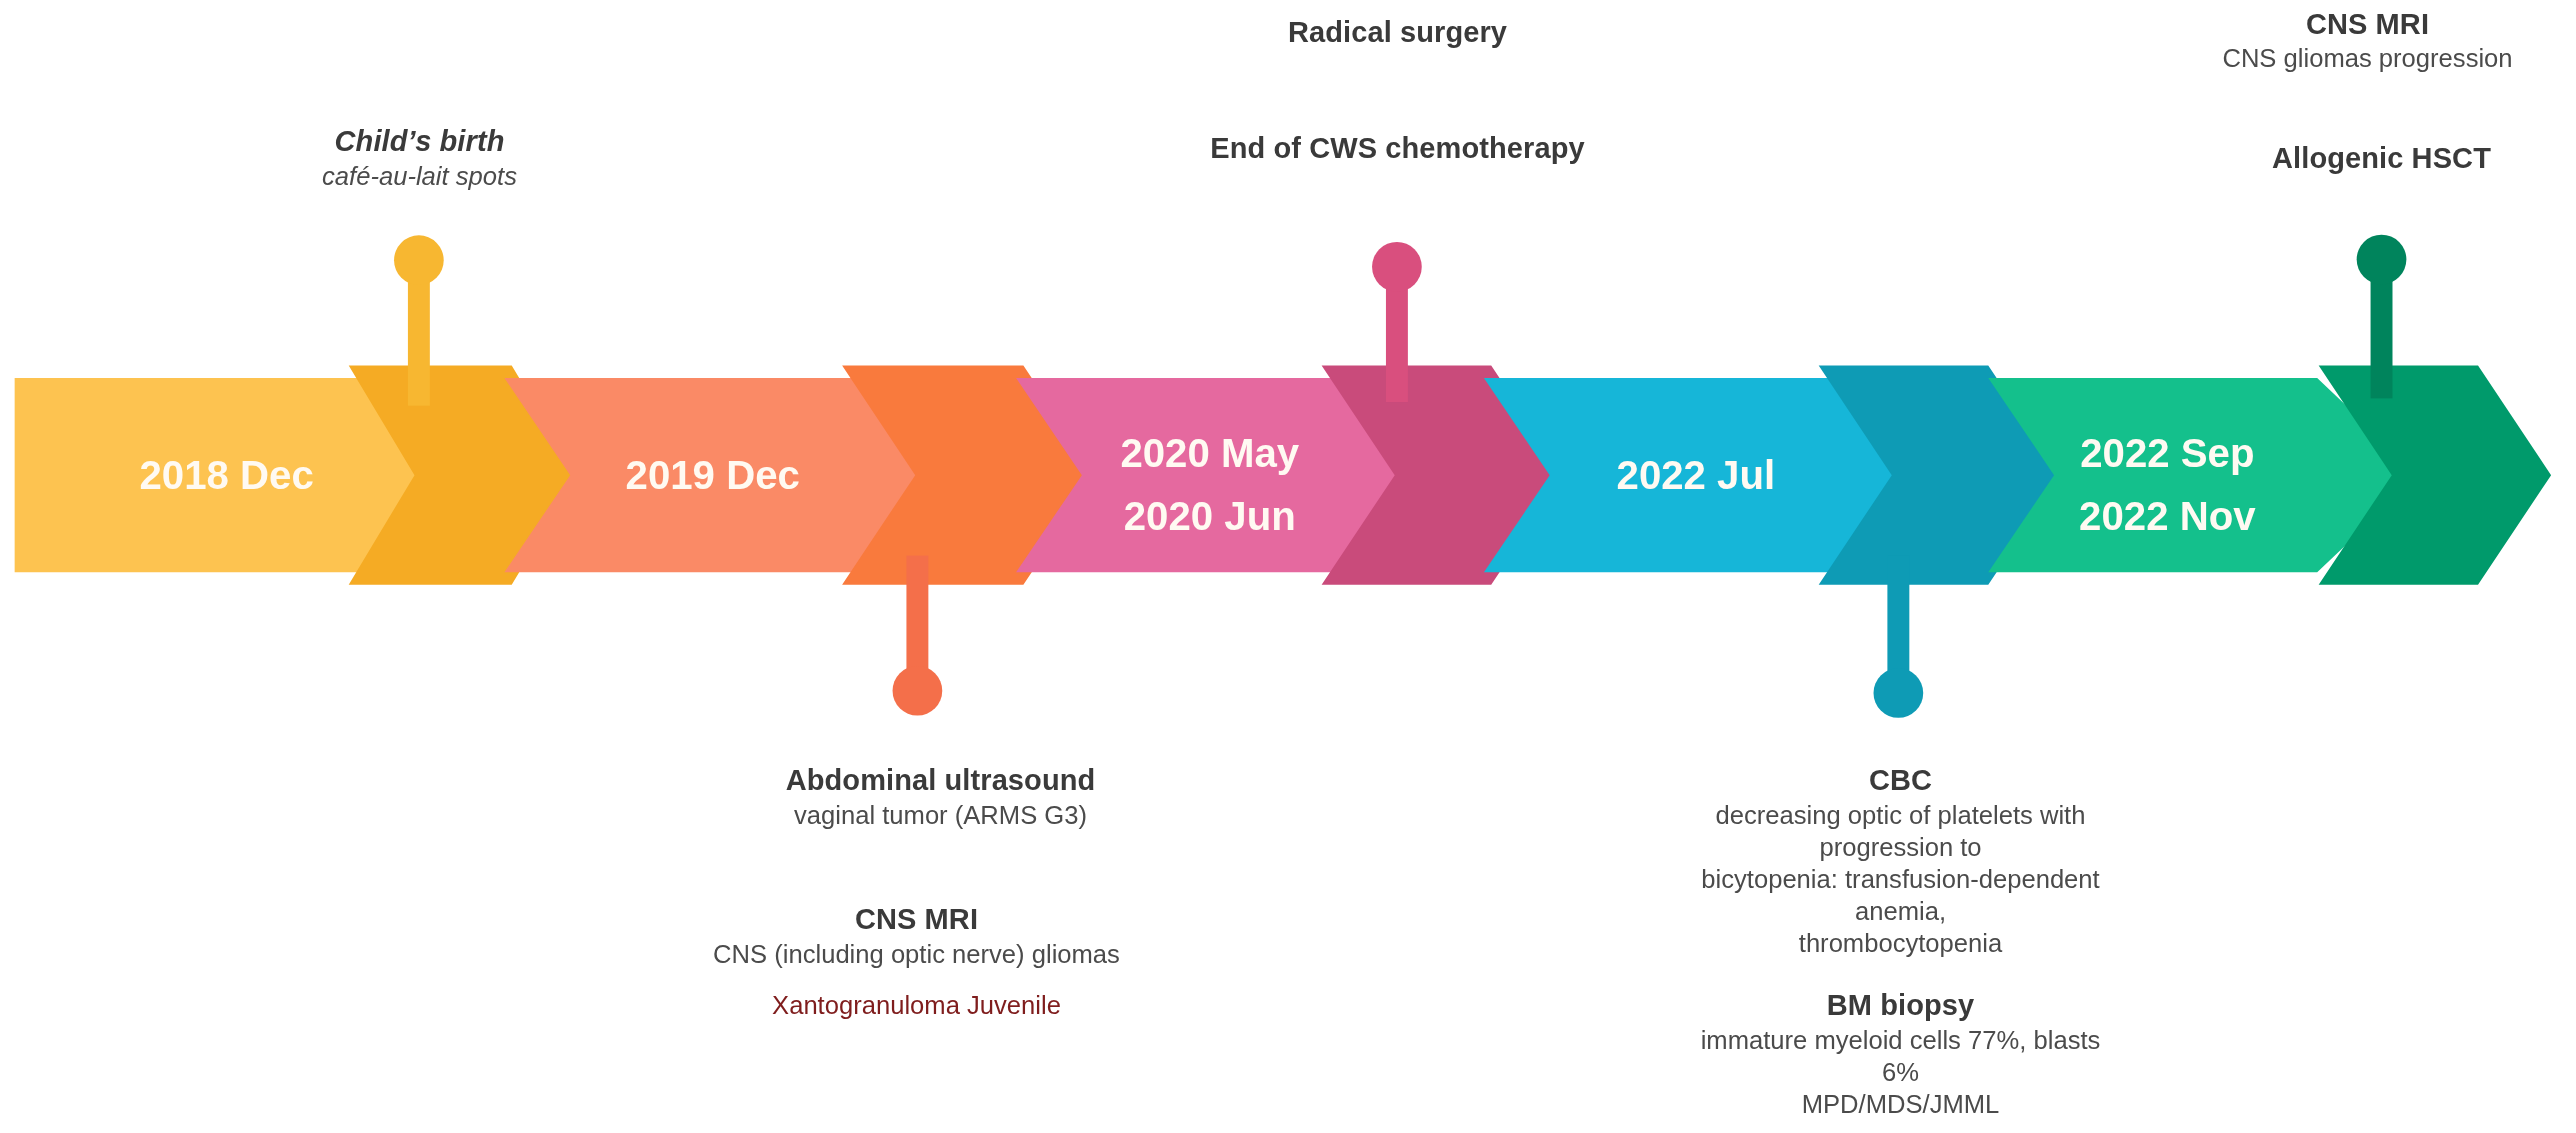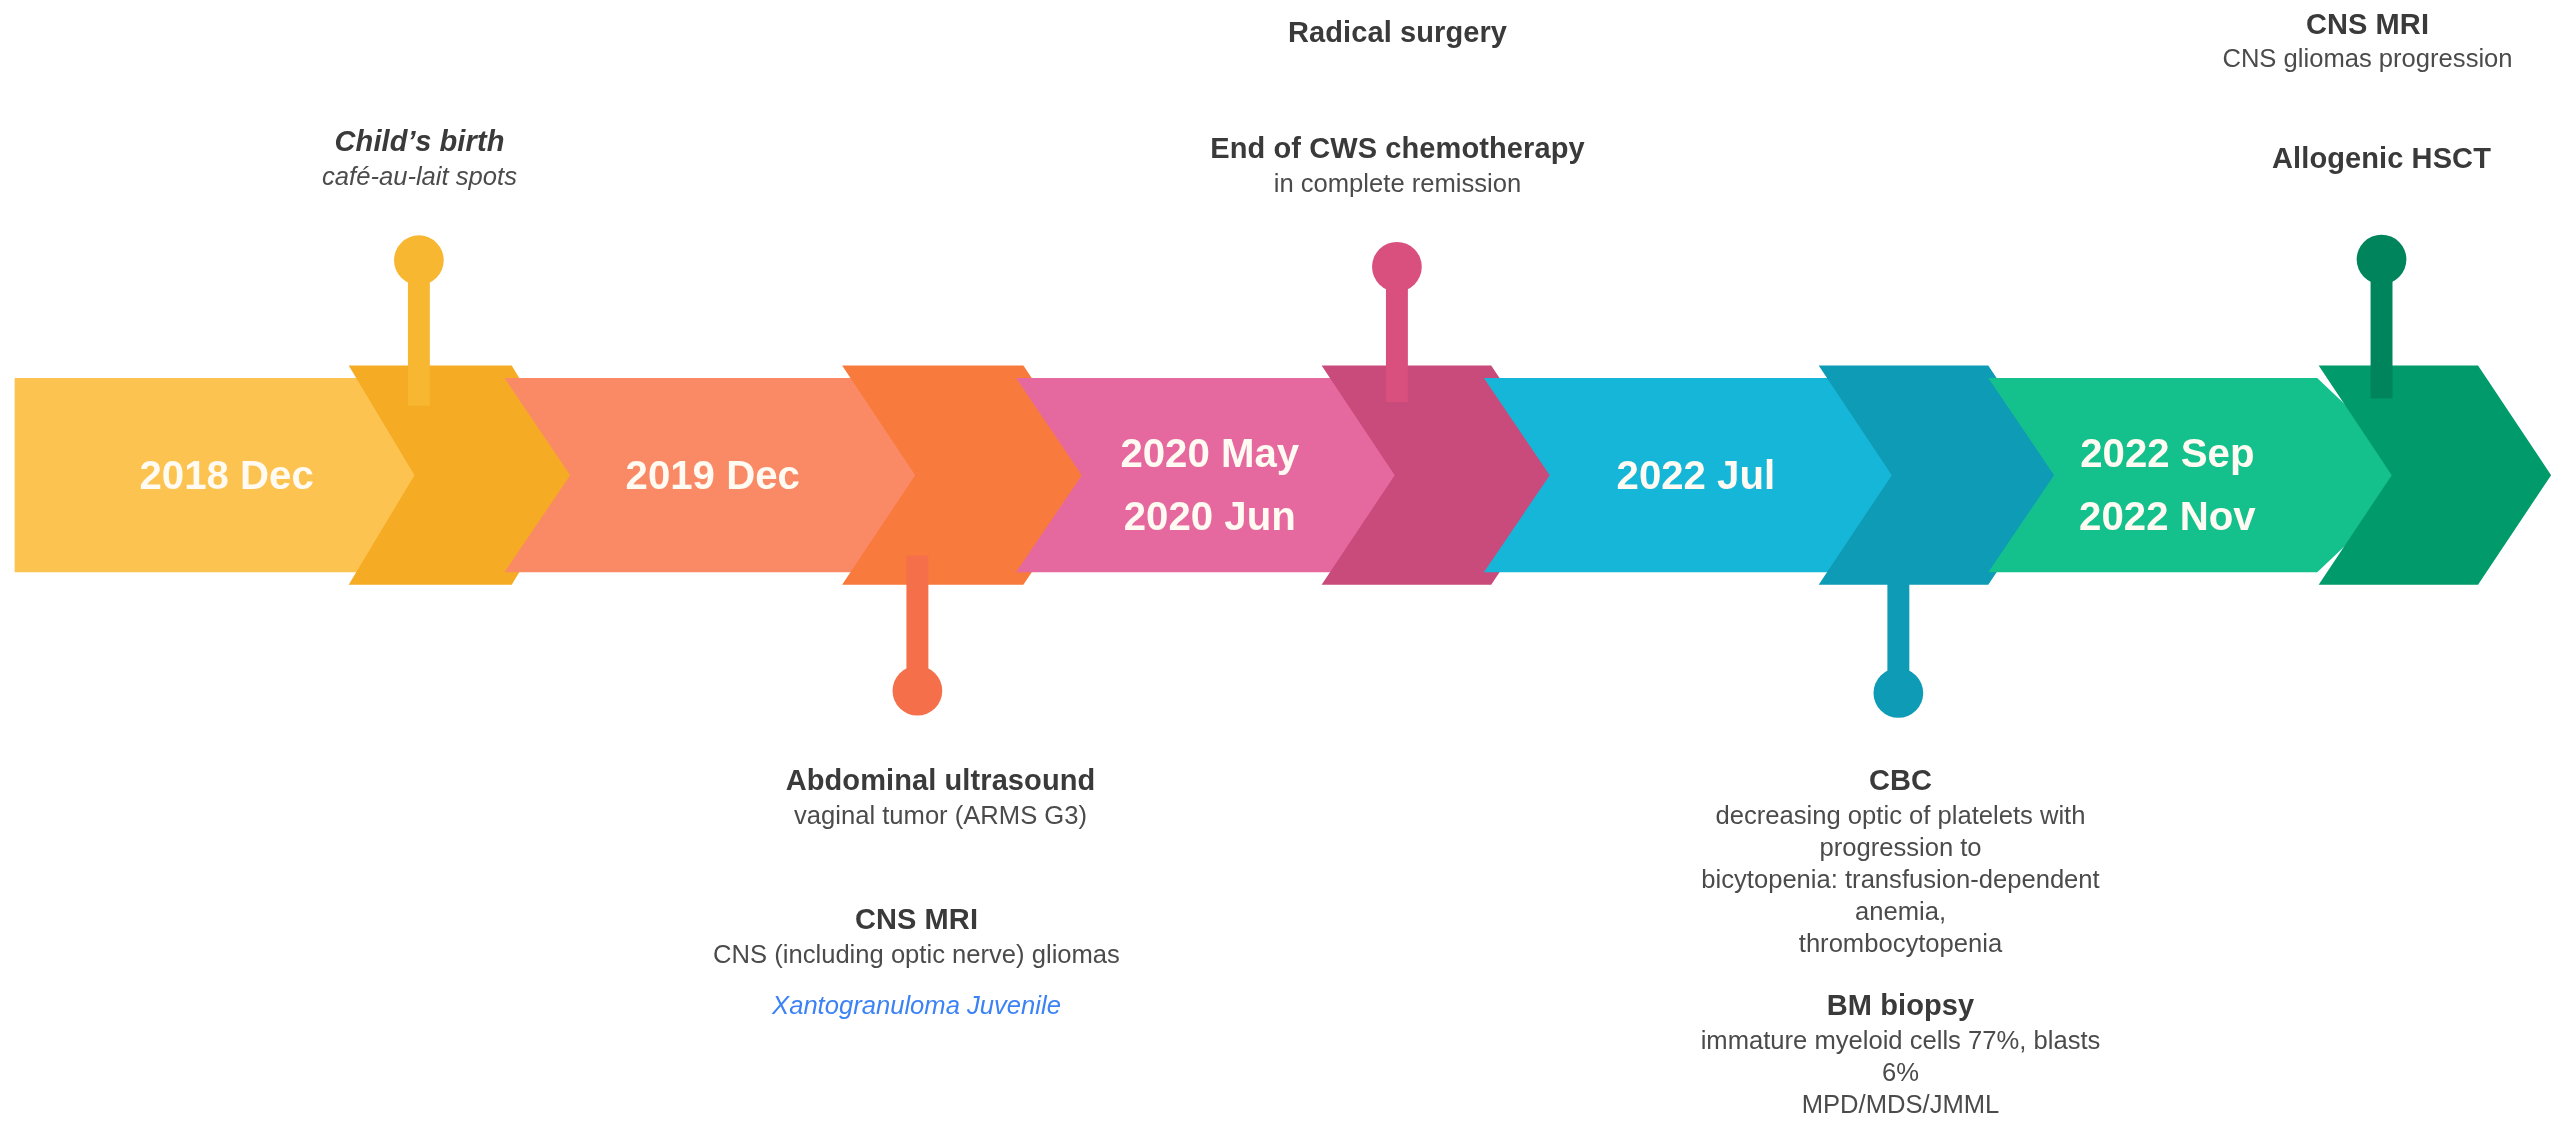--- a/index.html
+++ b/index.html
@@ -30,21 +30,21 @@
     font-size:29px;
     color:#3a3a3a;
     letter-spacing:0.1px;
     white-space:nowrap;
   }
   .anno .sub{
     font-weight:normal;
     font-size:25.6px;
     color:#4b4b4b;
   }
-  .anno .sub.ital{font-style:italic;color:#3b82f6;}
+  .anno .sub.ital{color:#7f1d1d;}
   .anno .gap{height:19px;}
 </style>
 </head>
 <body style="background: rgb(255, 255, 255);">
 
 <div id="stage">
 
   <svg id="timeline-svg" viewBox="0 0 3524 1550">
 
     <g>
@@ -98,21 +98,20 @@
     <div class="ttl">Child’s birth</div>
     <div class="sub">café-au-lait spots</div>
   </div>
 
   <div class="anno" style="left:1178px;top:14px;width:439px;">
     <div class="ttl">Radical surgery</div>
   </div>
 
   <div class="anno" style="left:1178px;top:130px;width:439px;">
     <div class="ttl">End of CWS chemotherapy</div>
-    <div class="sub">in complete remission</div>
   </div>
 
   <div class="anno" style="left:2148px;top:5.8px;width:439px;">
     <div class="ttl">CNS MRI</div>
     <div class="sub">CNS gliomas progression</div>
   </div>
 
   <div class="anno" style="left:2162px;top:140px;width:439px;">
     <div class="ttl">Allogenic HSCT</div>
   </div>

